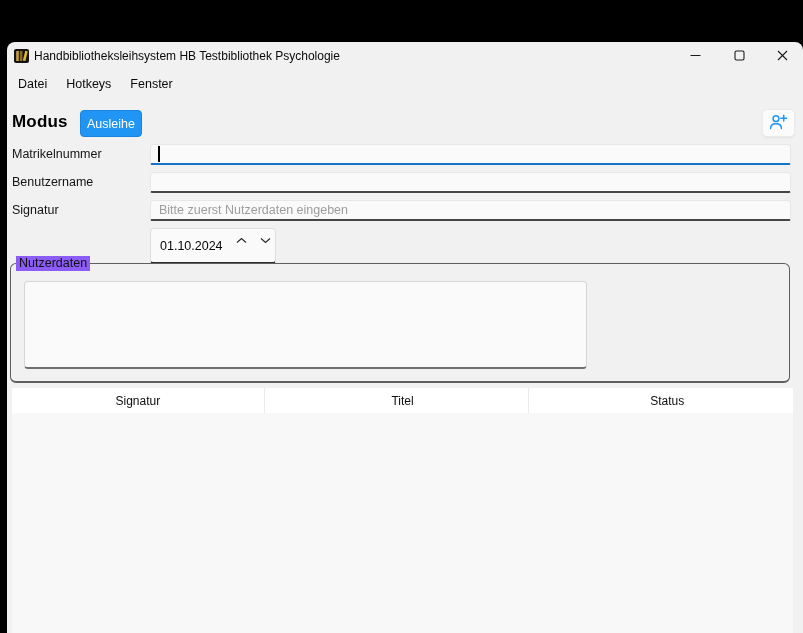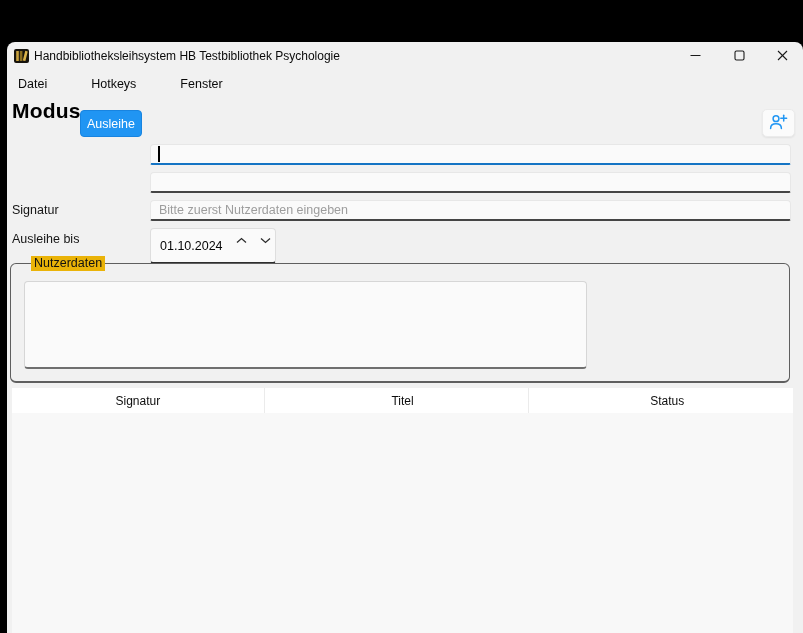--- a/index.html
+++ b/index.html
@@ -29,30 +29,30 @@
   .win-controls { position:absolute; right:0; top:0; height:28px; display:flex; }
   .win-btn {
     width:44px; height:28px; border:none; background:transparent;
     display:flex; align-items:center; justify-content:center; cursor:default;
   }
   .win-btn:last-child { width:42px; }
 
   
   .menubar {
     position:absolute; left:3px; top:28px; height:28px;
-    display:flex; gap:28px; align-items:center;
+    display:flex; gap:3px; align-items:center;
   }
   .menu-item {
     padding:3px 8px; font-size:12.5px; color:#0a0a0a; border-radius:4px;
   }
 
   
   .modus-heading {
-    position:absolute; left:5px; top:55px; height:28px; line-height:28px;
-    font-size:21px; font-weight:700; color:#000; letter-spacing:0.2px;
+    position:absolute; left:5px; top:66px; height:28px; line-height:28px;
+    font-size:17px; font-weight:700; color:#000; letter-spacing:0.2px;
   }
   .mode-btn {
     position:absolute; left:73px; top:68px; width:62px; height:27px;
     background:#2095f3; border:1px solid #1884e0; border-radius:4px;
     color:#fff; font-size:12.5px; font-family:inherit;
     display:flex; align-items:center; justify-content:center;
   }
   .adduser-btn {
     position:absolute; left:755px; top:67px; width:33px; height:28px;
     background:#fbfbfb; border:1px solid #ebebeb; border-radius:5px;
@@ -90,22 +90,22 @@
   .spin-up { left:80px; }
   .spin-down { left:104px; }
 
   
   .groupbox {
     position:absolute; border:1px solid #5f5f5f; border-radius:6px;
   }
   .groupbox.outer { left:3px; top:221px; width:780px; height:120px; border-bottom-width:2px; }
   .groupbox.inner { left:585px; top:23px; width:186px; height:86px; }
   .group-legend {
-    position:absolute; top:-8px; left:20px; padding:0 3px;
-    background:#eab308; font-size:12.5px; color:#111; line-height:15px;
+    position:absolute; top:-8px; left:5px; padding:0 3px;
+    background:#8b5cf6; font-size:12.5px; color:#111; line-height:15px;
   }
   .user-textarea {
     position:absolute; left:13px; top:17px; width:563px; height:88px;
     background:#fafafa; border:1px solid #d6d6d6; border-bottom:2px solid #6f6f6f;
     border-radius:4px; resize:none; outline:none; font-family:inherit; font-size:12.5px;
     padding:4px 6px; color:#111;
   }
   .anzahl-label {
     position:absolute; left:9px; top:37px; font-size:12.5px; color:#111; line-height:18px;
   }
@@ -186,29 +186,30 @@
     <span>
       <svg width="19" height="16" viewBox="0 0 19 16">
         <circle cx="7" cy="4.7" r="2.9" fill="none" stroke="#2196f3" stroke-width="1.5"></circle>
         <path d="M1.6 14.4 q0 -4.7 5.4 -4.7 q5.4 0 5.4 4.7" fill="none" stroke="#2196f3" stroke-width="1.5" stroke-linecap="round"></path>
         <line x1="14.7" y1="1.3" x2="14.7" y2="7.1" stroke="#2196f3" stroke-width="1.5" stroke-linecap="round"></line>
         <line x1="11.8" y1="4.2" x2="17.6" y2="4.2" stroke="#2196f3" stroke-width="1.5" stroke-linecap="round"></line>
       </svg>
     </span>
   </button>
 
+  <label class="form-label" style="top:102px">Matrikelnummer</label>
   <input class="field focused" style="top: 102px;" value="">
   <div class="caret"></div>
 
+  <label class="form-label" style="top:130px">Benutzername</label>
   <input class="field" style="top: 130px;" value="">
 
   <label class="form-label" style="top:158px">Signatur</label>
   <input class="field" style="top: 158px;" placeholder="Bitte zuerst Nutzerdaten eingeben">
 
-  <label class="form-label" style="top:187px">Ausleihe bis</label>
   <div class="date-field">
     <span class="date-value">01.10.2024</span>
     <button class="spin-btn spin-up">
       <span>
         <svg width="11" height="7" viewBox="0 0 11 7">
             <polyline points="1,5.5 5.5,1.5 10,5.5" fill="none" stroke="#2e2e2e" stroke-width="1.3"></polyline>
           </svg>
       </span>
     </button>
     <button class="spin-btn spin-down">

